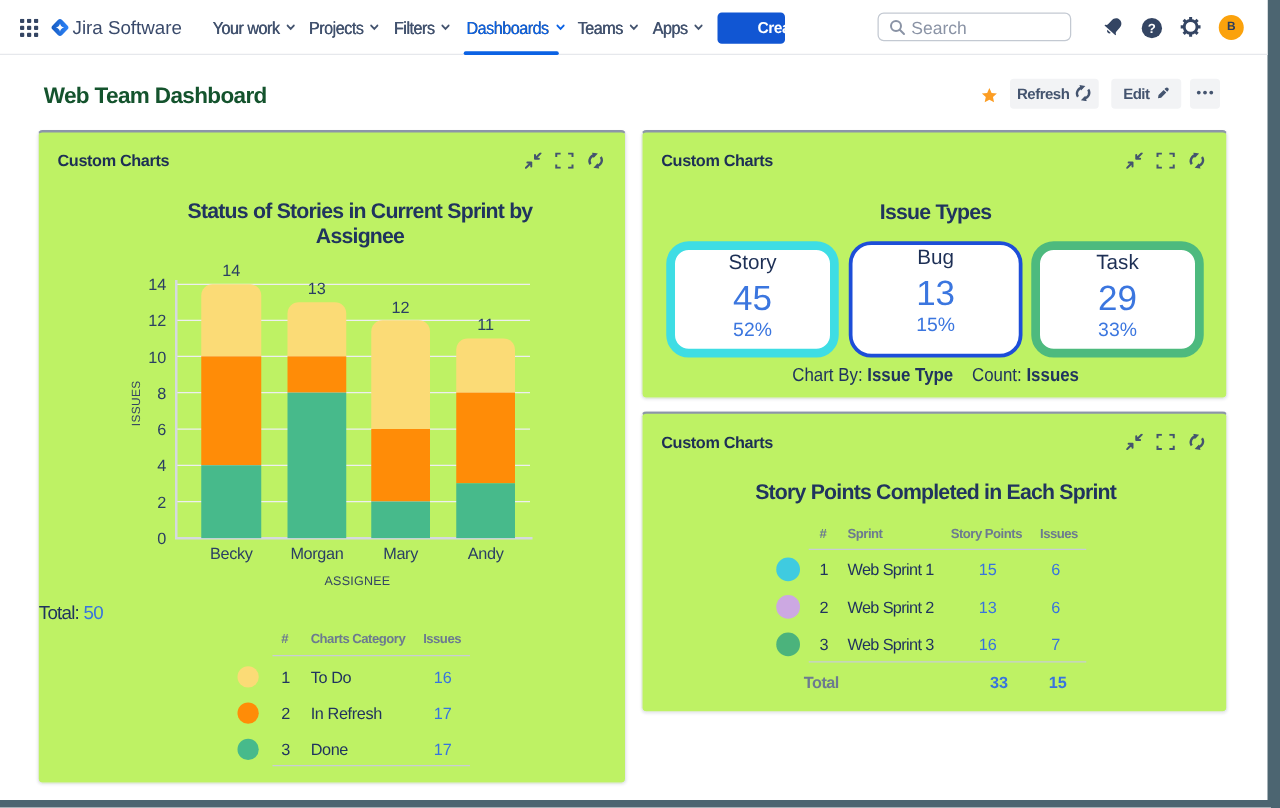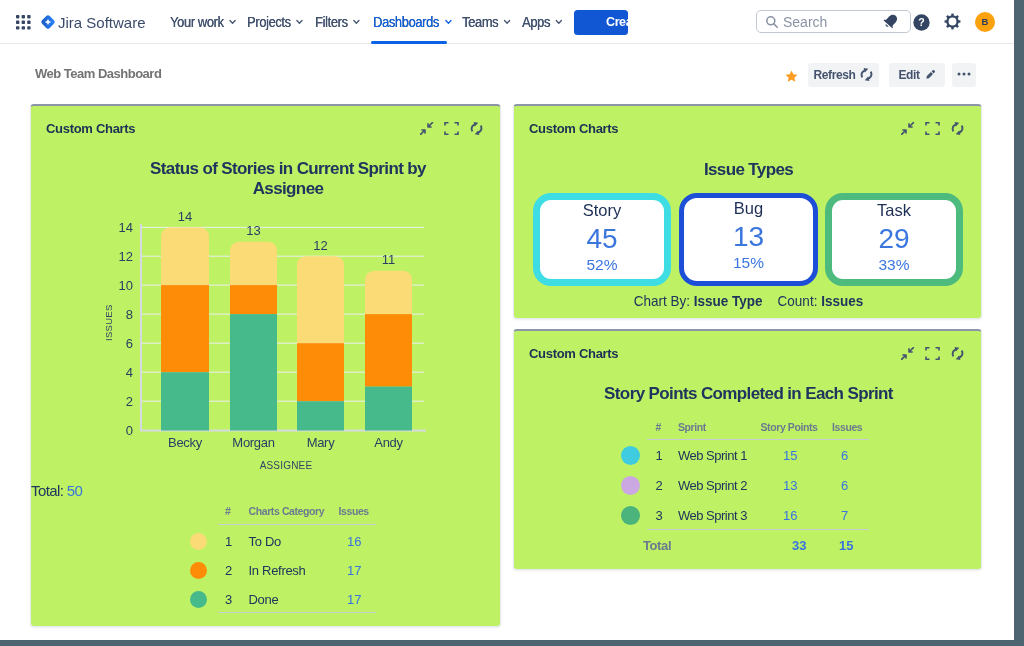--- a/index.html
+++ b/index.html
@@ -7,25 +7,25 @@
 body { font-family:"Liberation Sans", sans-serif; background:#4C6571; }
 #page { position:absolute; left:0; top:0; width:1014px; height:640px; background:#fff; }
 .abs { position:absolute; }
 
 
 #nav { position:absolute; left:0; top:0; width:1014px; height:44px; background:#fff; border-bottom:1px solid #E6E8EC; }
 .navitem { position:absolute; top:0; height:44px; line-height:44px; font-size:14px; font-weight:normal; letter-spacing:-0.4px; color:#42526E; text-shadow:0.35px 0 0 #42526E; transform:scaleX(0.92); transform-origin:0 50%; }
 .chev { display:inline-block; width:8px; height:8px; margin-left:6px; vertical-align:1px; }
 #logo-text { position:absolute; left:58px; top:14px; font-size:15px; color:#3A4A6B; font-weight:normal; }
 #createbtn { position:absolute; left:574px; top:9.5px; width:54px; height:25px; background:#1156D3; border-radius:3.5px; color:#fff; font-size:12.5px; letter-spacing:-0.4px; font-weight:bold; text-align:center; line-height:25px;padding-left:32px; }
-#searchbox { position:absolute; left:756px; top:10px; width:155px; height:23px; border:1px solid #C3C9D2; border-radius:5px;text-align:center; }
+#searchbox { position:absolute; left:702px; top:10px; width:155px; height:23px; border:1px solid #C3C9D2; border-radius:5px;text-align:center; }
 #searchbox span { position:absolute; left:26px; top:3px; font-size:14px; color:#8A93A5; }
 
 
-#pagetitle { position:absolute; left:35px; top:66px; font-size:13px; letter-spacing:-0.5px; font-weight:bold; color:#737373; }
+#pagetitle { position:absolute; left:35px; top:66px; font-size:18px; letter-spacing:-0.5px; font-weight:bold; color:#14532d; }
 .tbtn { position:absolute; top:63px; height:24px; background:#F2F3F5; border-radius:3px; color:#44546F; font-size:12px; letter-spacing:-0.4px; font-weight:bold; line-height:24px; text-align:center; }
 
 
 .card { position:absolute; background:#bef264; border:1px solid #E7E9ED; border-top:2.5px solid #8C96A8; border-radius:4px; box-shadow:0 1px 2px rgba(9,30,66,0.08); }
 .cardhead { position:absolute; left:15px; top:15px; font-size:13px; letter-spacing:-0.3px; font-weight:bold; color:#1D2F55; }
 .cardicons { position:absolute; top:16px; }
 
 
 .ctitle { position:absolute; font-weight:bold; font-size:17px; letter-spacing:-0.62px; color:#20345E; text-align:center; }
 
@@ -258,21 +258,21 @@
         <path d="M7.1 10.8 A 4.6 4.6 0 0 0 10.6 3.6" stroke="#44546F" stroke-width="1.9" fill="none"></path>
         <path fill="#44546F" d="M3.6 0 L8.3 0.8 L4.8 4.4 Z M9.4 13 L4.7 12.2 L8.2 8.6 Z"></path>
       </g>
     </svg>
     <div class="ctitle" style="left:0;top:54px;width:469px">Issue Types</div>
     <div class="itbox" style="left:19px;width:138px;border:7px solid #3EDDE4">
       <div class="t1">Story</div>
         <div class="t2">45</div>
         <div class="t3">52%</div>
     </div>
-    <div class="itbox" style="left:165px;width:139px;border:5px solid #1d4ed8">
+    <div class="itbox" style="left:165px;width:139px;border:3px solid #1d4ed8">
       <div class="t1">Bug</div>
         <div class="t2">13</div>
         <div class="t3">15%</div>
     </div>
     <div class="itbox" style="left:311px;width:138px;border:7px solid #4DBA7E">
       <div class="t1">Task</div>
         <div class="t2">29</div>
         <div class="t3">33%</div>
     </div>
     <div class="abs" style="left:0;top:186px;width:469px;text-align:center;font-size:15px;color:#20345E;transform:scaleX(0.9)">Chart By: <b>Issue Type</b>&nbsp;&nbsp;&nbsp;&nbsp;Count: <b>Issues</b></div>

